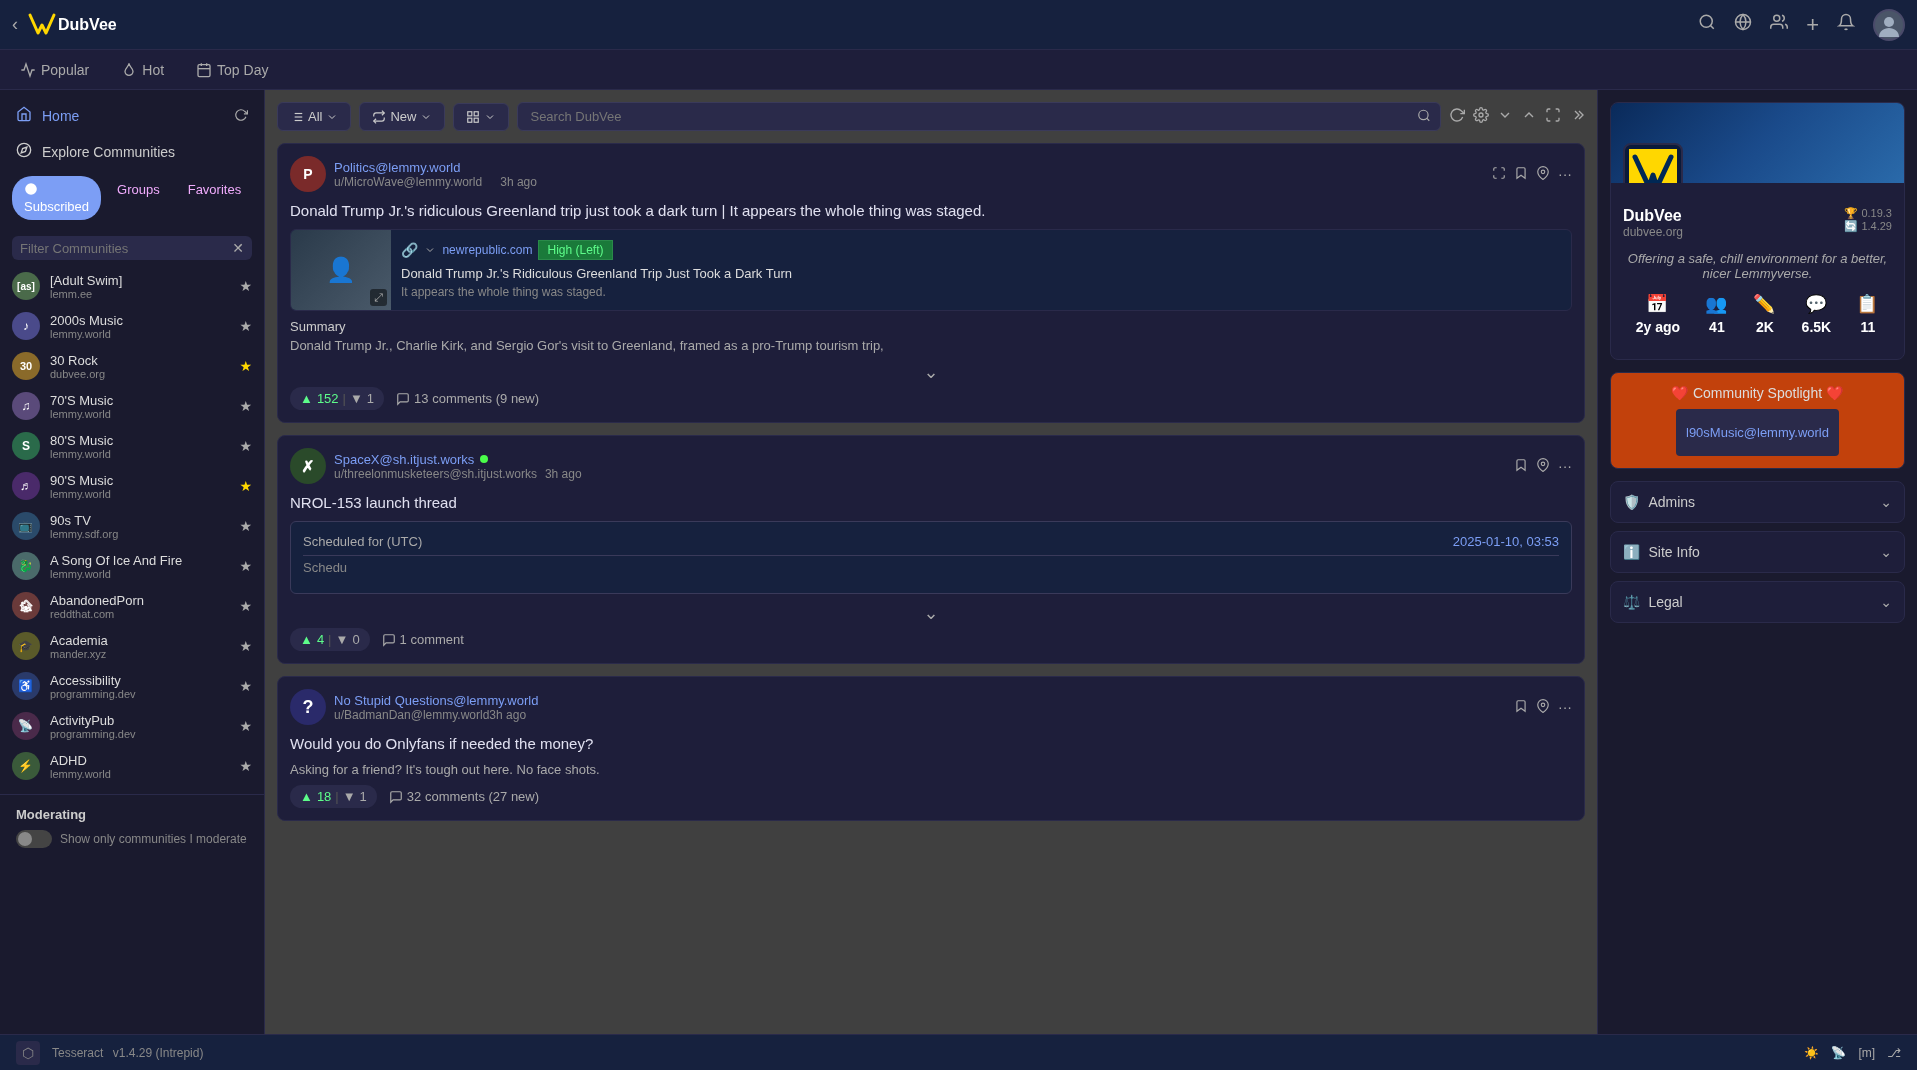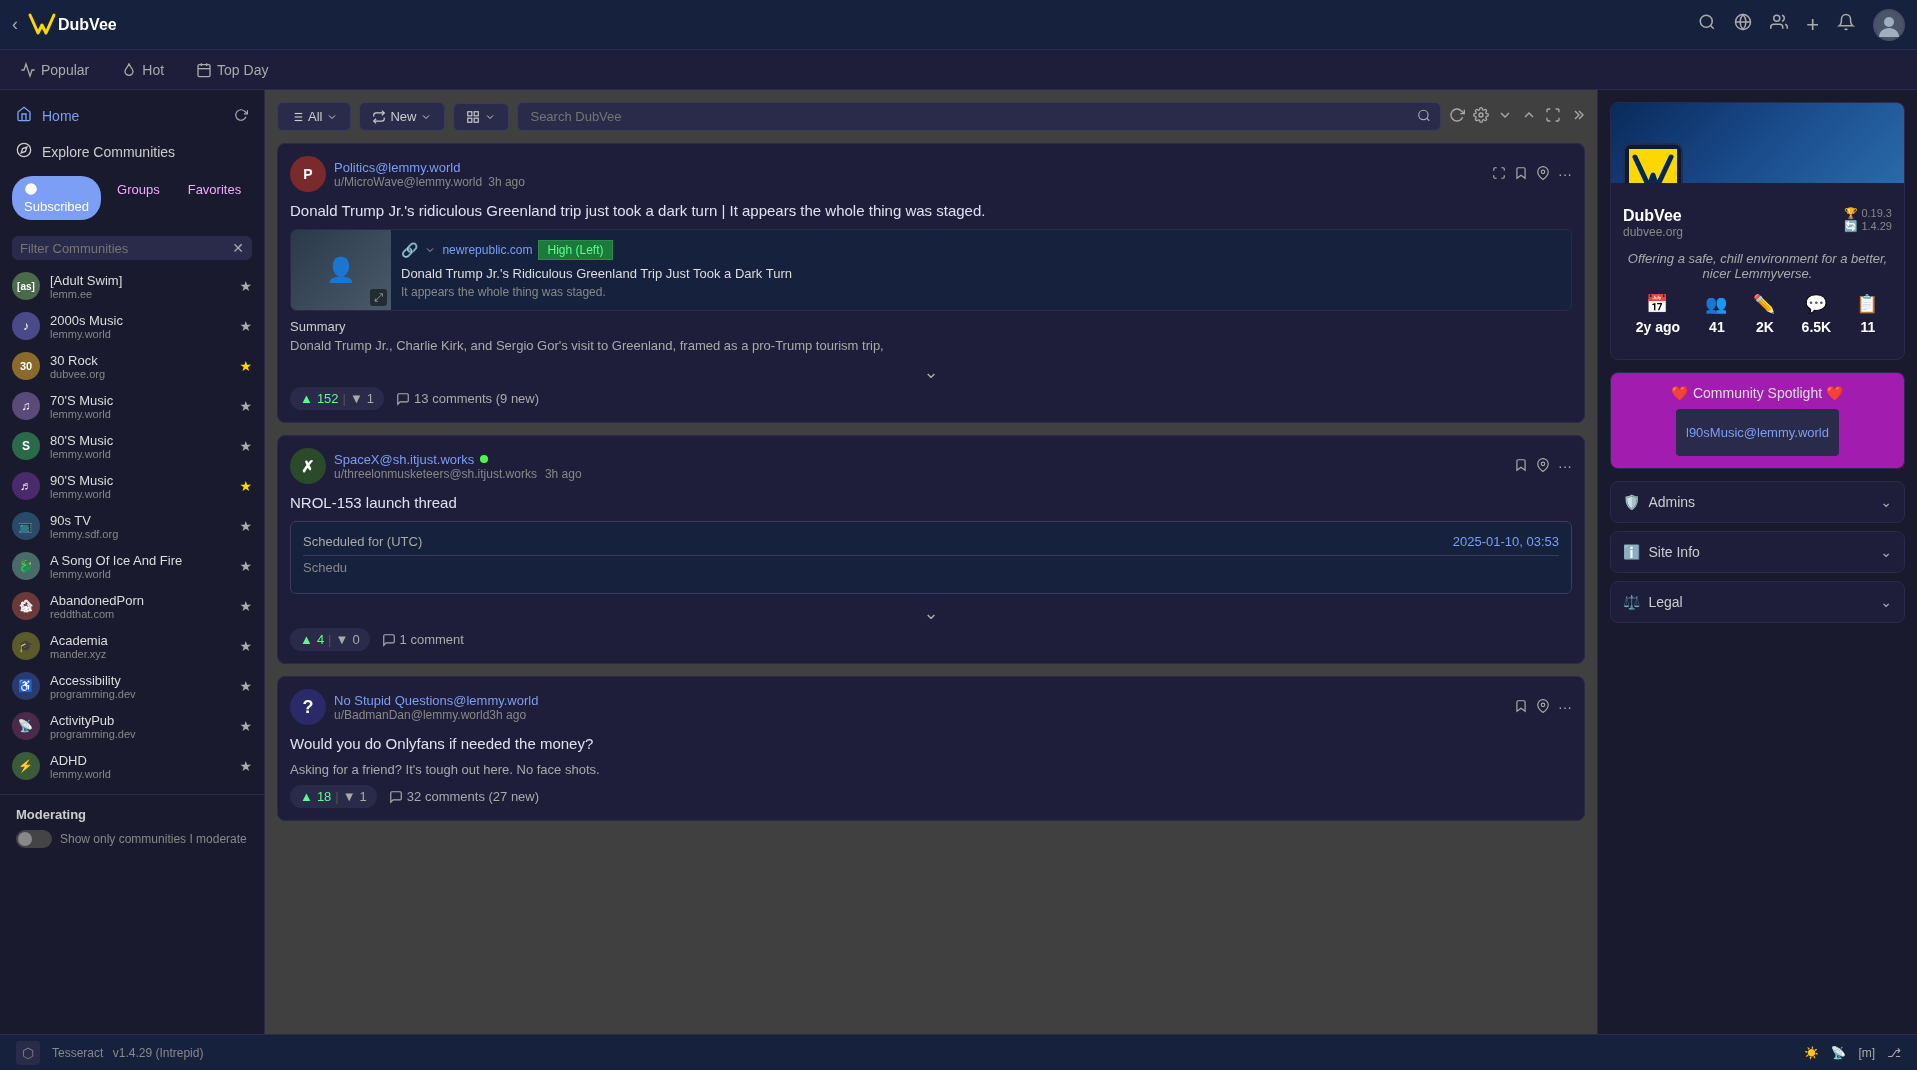--- a/index.html
+++ b/index.html
@@ -258,21 +258,21 @@
     .community-card-body { padding: 24px 12px 12px; }
     .community-card-name { font-size: 16px; font-weight: 700; color: #fff; }
     .community-card-url { font-size: 12px; color: #888; margin-bottom: 8px; }
     .community-card-desc { font-size: 13px; color: #aaa; text-align: center; font-style: italic; margin-bottom: 12px; }
     .community-stats { display: flex; justify-content: space-around; margin-bottom: 12px; }
     .community-stat { text-align: center; }
     .community-stat-value { font-size: 14px; font-weight: 700; color: #fff; }
     .community-stat-icon { font-size: 18px; color: #888; margin-bottom: 4px; }
 
     .spotlight-card {
-      background: #a21caf;
+      background: #c2410c;
       border: 1px solid #2a2a4a;
       border-radius: 8px;
       padding: 12px;
       margin-bottom: 12px;
       text-align: center;
     }
     .spotlight-title { font-size: 14px; margin-bottom: 8px; }
     .spotlight-link { color: #7c9ef5; font-size: 13px; background: #2a2a4a; padding: 16px 10px; border-radius: 4px; display: inline-block; cursor: pointer; }
 
     .info-section {
@@ -647,21 +647,21 @@
             <polyline points="15 18 21 12 15 6"></polyline>
           </svg>
       </span>
     </div>
 
     <div class="post-card">
       <div class="post-header">
         <div class="post-community-avatar" style="background:#7a2a2a;">P</div>
         <div class="post-meta">
           <div class="post-community">Politics@lemmy.world</div>
-          <div style="display:flex;gap:6px;align-items:center;">
+          <div style="display:flex;gap:18px;align-items:center;">
             <span class="post-author">u/MicroWave@lemmy.world</span>
             <span class="post-time">3h ago</span>
           </div>
         </div>
         <div class="post-actions-header">
           <span class="post-action-icon">
             <svg width="14" height="14" viewBox="0 0 24 24" fill="none" stroke="currentColor" stroke-width="2">
                 <path d="M8 3H5a2 2 0 0 0-2 2v3m18 0V5a2 2 0 0 0-2-2h-3m0 18h3a2 2 0 0 0 2-2v-3M3 16v3a2 2 0 0 0 2 2h3"></path>
               </svg>
           </span>

